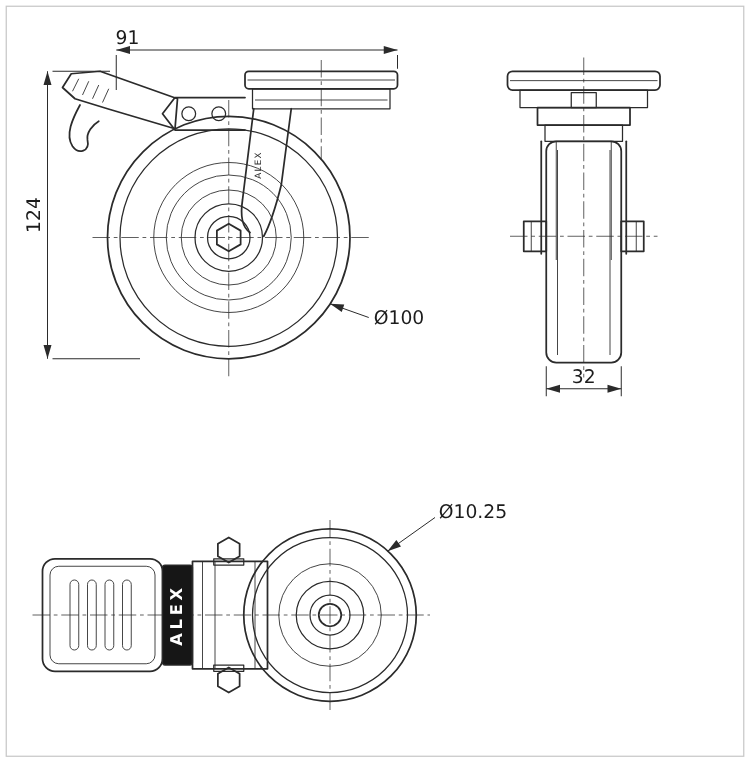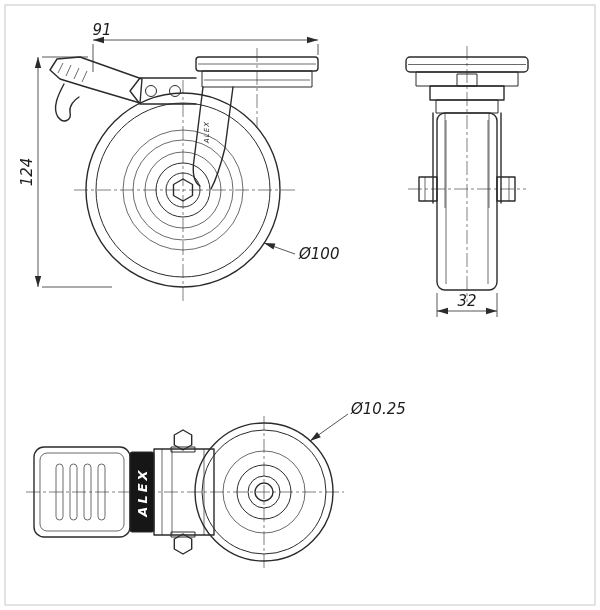--- a/index.html
+++ b/index.html
@@ -7,21 +7,20 @@
     padding: 0;
     background: #ffffff;
     font-family: "DejaVu Sans", "Liberation Sans", sans-serif;
   }
   .page {
     position: relative;
     width: 600px;
     height: 610px;
     background: #ffffff;
     overflow: hidden;
-    font-style: italic;
   }
   svg { display: block; }
   .ln   { stroke: #2b2b2b; stroke-width: 1.4; fill: none; stroke-linejoin: round; stroke-linecap: round; }
   .med  { stroke: #2b2b2b; stroke-width: 1.0; fill: none; stroke-linejoin: round; }
   .thin { stroke: #2b2b2b; stroke-width: 0.7; fill: none; }
   .cl   { stroke: #2b2b2b; stroke-width: 0.6; fill: none; stroke-dasharray: 14 3 3 3; }
   .dim  { stroke: #2b2b2b; stroke-width: 0.8; fill: none; }
   .arr  { fill: #2b2b2b; stroke: none; }
   .dimtxt {
     font-family: "DejaVu Sans", "Liberation Sans", sans-serif;

